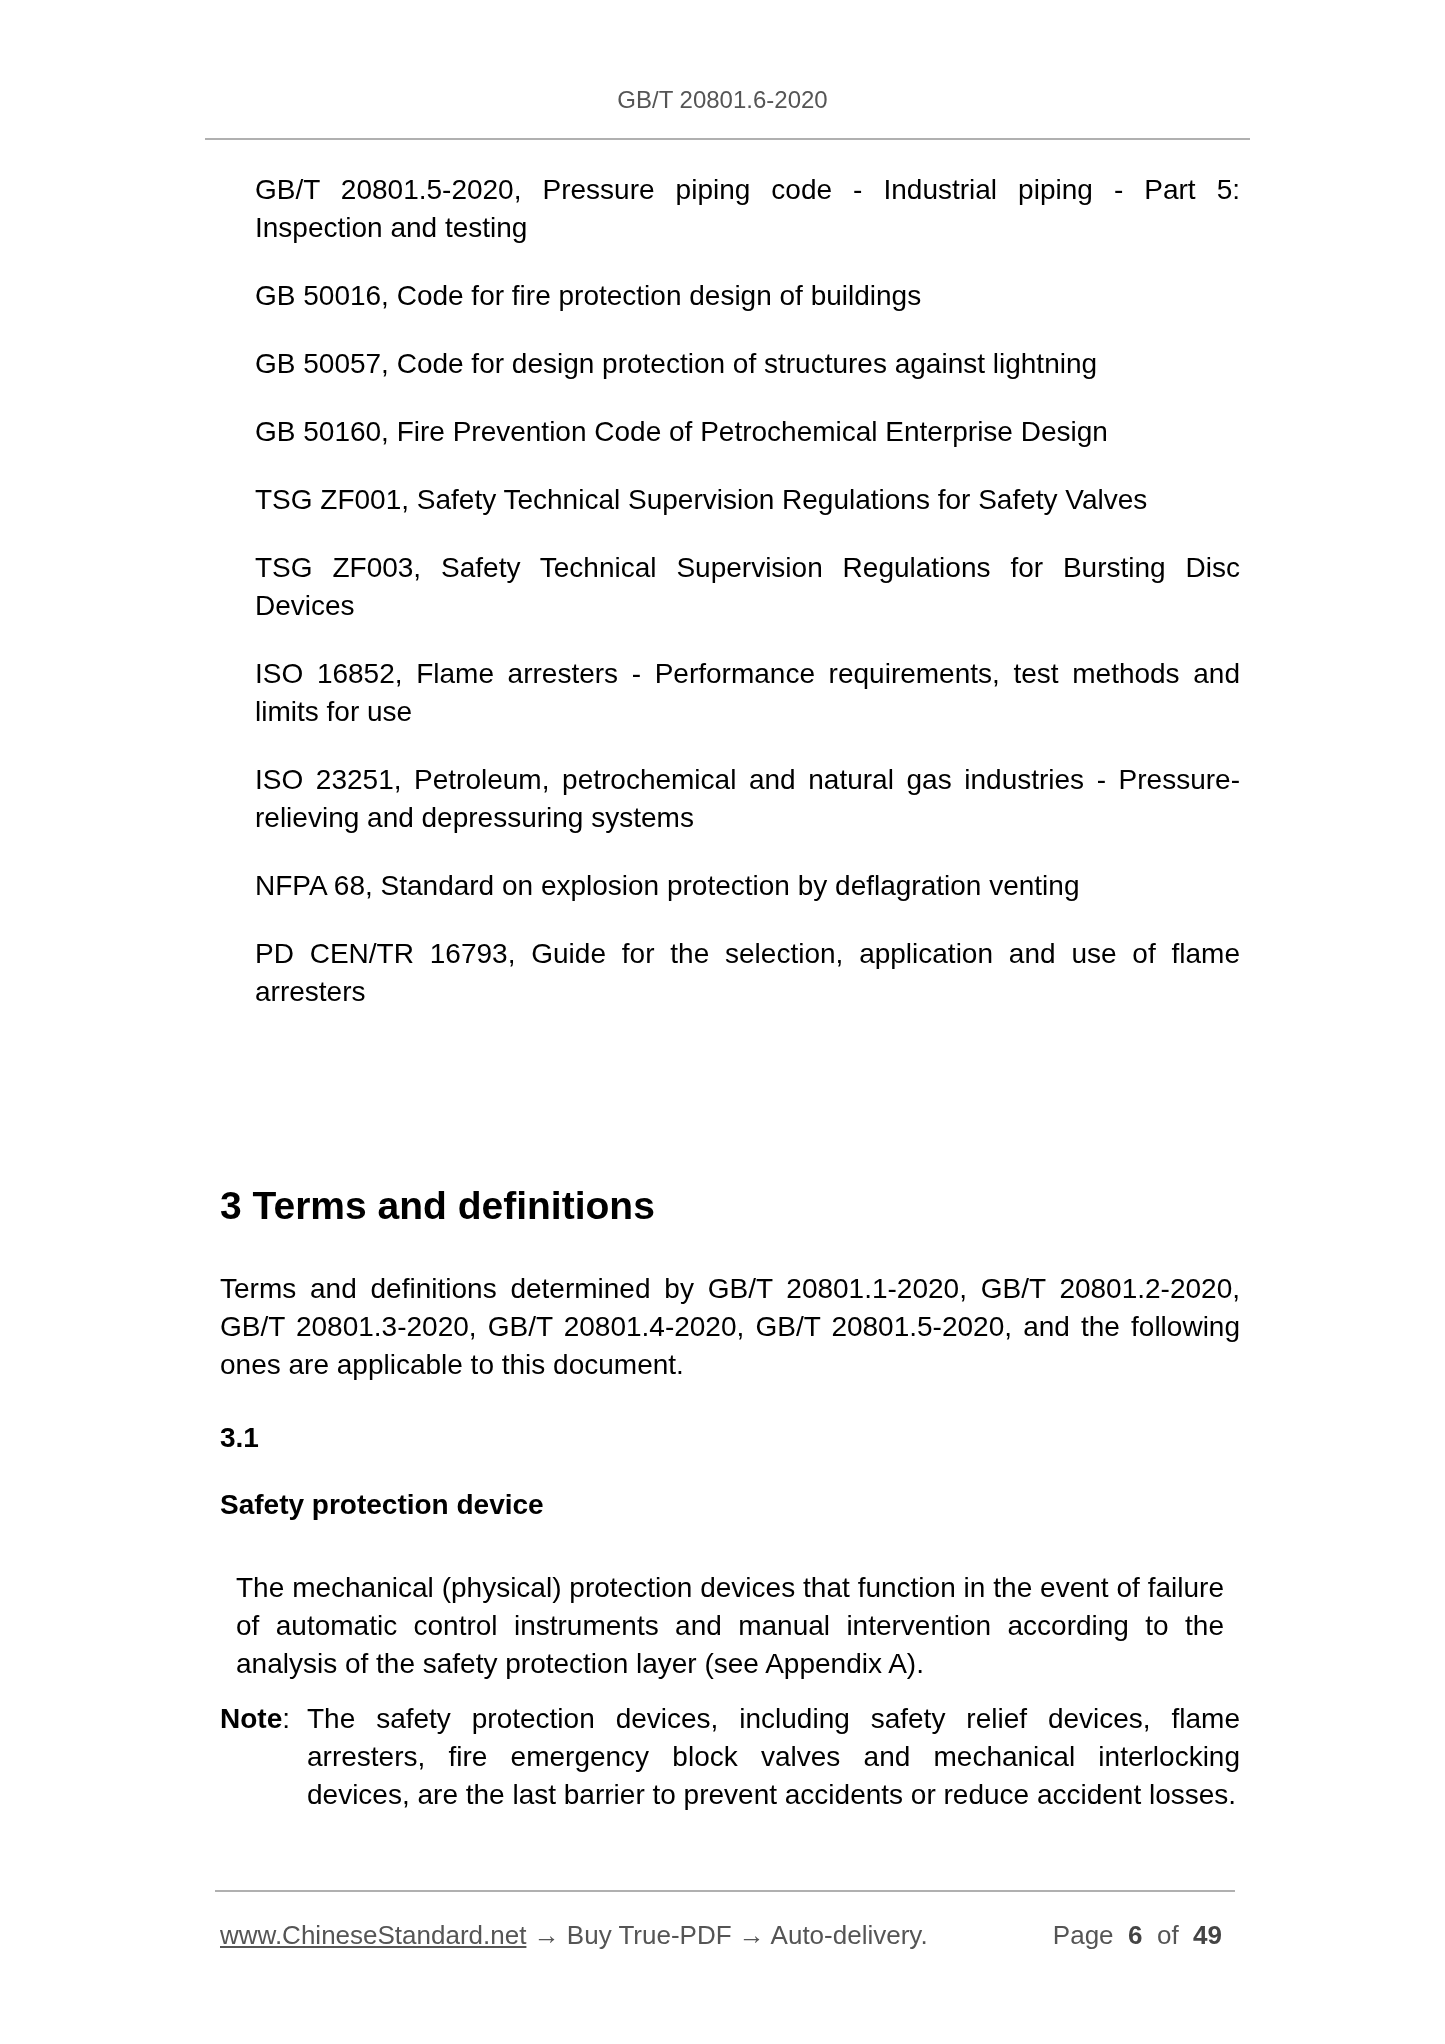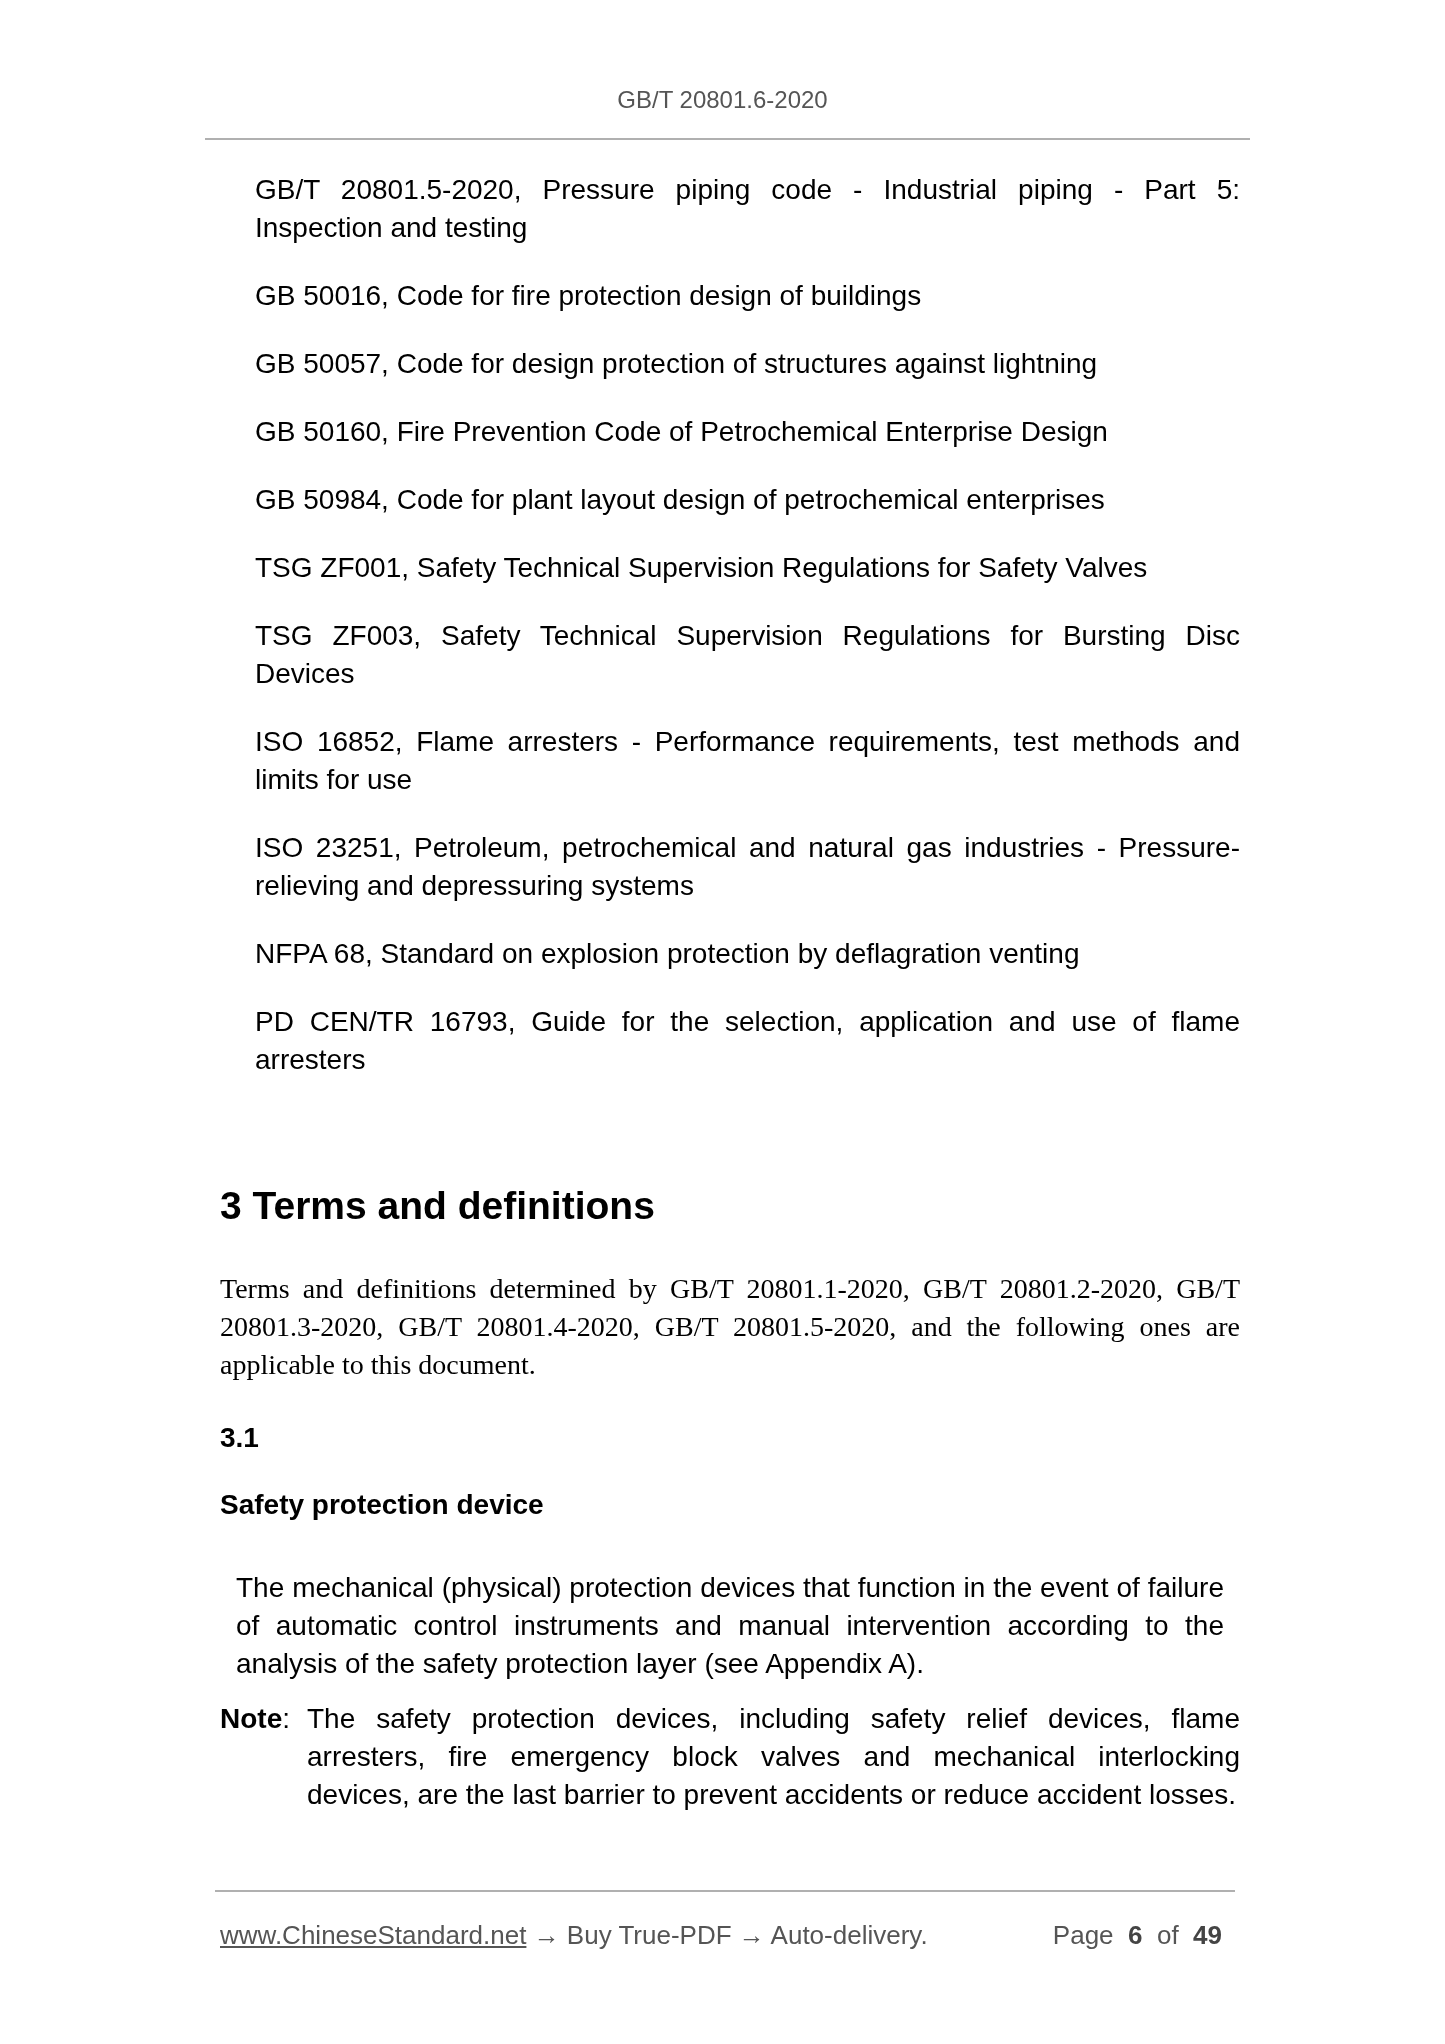--- a/index.html
+++ b/index.html
@@ -27,31 +27,30 @@
 <body>
 
 <div class="page-header" data-name="page-header-doc-id">GB/T 20801.6-2020</div>
 <div class="header-rule" data-name="header-divider"></div>
 
 <div class="refs" data-name="normative-references-list">
   <p class="ref" data-name="reference-item">GB/T 20801.5-2020, Pressure piping code - Industrial piping - Part 5: Inspection and testing</p>
   <p class="ref" data-name="reference-item">GB 50016, Code for fire protection design of buildings</p>
   <p class="ref" data-name="reference-item">GB 50057, Code for design protection of structures against lightning</p>
   <p class="ref" data-name="reference-item">GB 50160, Fire Prevention Code of Petrochemical Enterprise Design</p>
-  <p class="ref" data-name="reference-item">GB 50984, Code for plant layout design of petrochemical enterprises</p>
   <p class="ref" data-name="reference-item">TSG ZF001, Safety Technical Supervision Regulations for Safety Valves</p>
   <p class="ref" data-name="reference-item">TSG ZF003, Safety Technical Supervision Regulations for Bursting Disc Devices</p>
   <p class="ref" data-name="reference-item">ISO 16852, Flame arresters - Performance requirements, test methods and limits for use</p>
   <p class="ref" data-name="reference-item">ISO 23251, Petroleum, petrochemical and natural gas industries - Pressure-relieving and depressuring systems</p>
   <p class="ref" data-name="reference-item">NFPA 68, Standard on explosion protection by deflagration venting</p>
   <p class="ref" data-name="reference-item">PD CEN/TR 16793, Guide for the selection, application and use of flame arresters</p>
 </div>
 
 <div class="section" style="top:1183px;" data-name="section-heading">3 Terms and definitions</div>
-<div class="section" style="top:1270px;font-family:Liberation Serif, serif;" data-name="section-intro">
+<div class="section" style="top:1270px;" data-name="section-intro">
   <p class="para" style="margin:0" data-name="section-intro-text">Terms and definitions determined by GB/T 20801.1-2020, GB/T 20801.2-2020, GB/T 20801.3-2020, GB/T 20801.4-2020, GB/T 20801.5-2020, and the following ones are applicable to this document.</p>
 </div>
 <div class="section para bold" style="top:1419px;" data-name="term-number">3.1</div>
 <div class="section para bold" style="top:1486px;" data-name="term-title">Safety protection device</div>
 <div class="section" style="top:1553px;" data-name="term-definition">
   <p class="para" style="margin:16px" data-name="term-definition-text">The mechanical (physical) protection devices that function in the event of failure of automatic control instruments and manual intervention according to the analysis of the safety protection layer (see Appendix A).</p>
 </div>
 <div class="section note" style="top:1700px;" data-name="term-note">
   <div class="note-label" data-name="note-label"><span>Note</span><span class="note-colon">:</span></div>
   <div class="note-text" data-name="note-text">The safety protection devices, including safety relief devices, flame arresters, fire emergency block valves and mechanical interlocking devices, are the last barrier to prevent accidents or reduce accident losses.</div>

